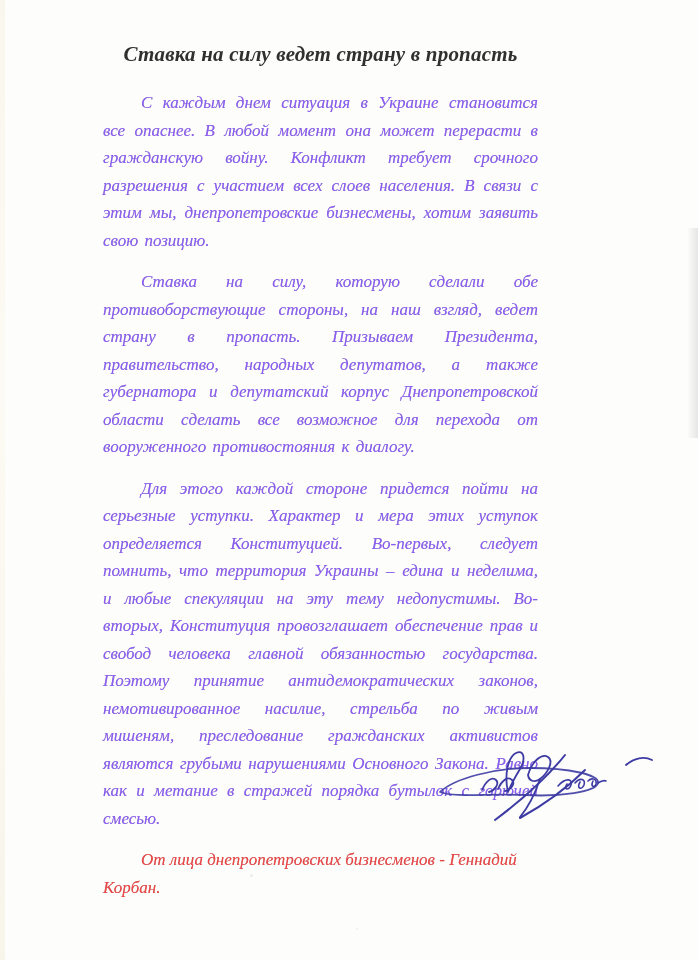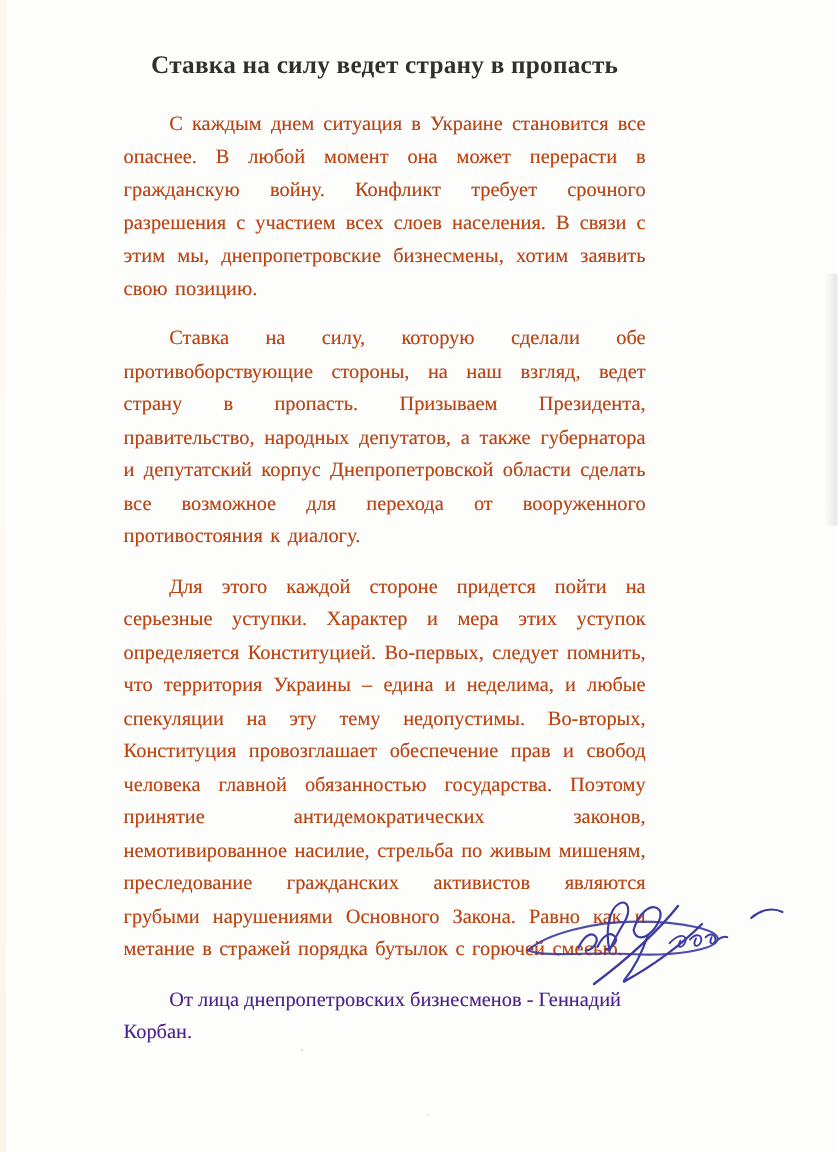--- a/index.html
+++ b/index.html
@@ -35,46 +35,47 @@
   .speck.s2 { left: 250px; top: 874px; width: 3px; height: 3px; opacity: 0.18; }
   .speck.s3 { left: 356px; top: 928px; width: 2px; height: 2px; opacity: 0.15; }
   .speck.s4 { left: 118px; top: 180px; width: 3px; height: 2px; opacity: 0.12; }
 
   .content {
     position: absolute;
     left: 0; top: 0;
     width: 578px;
     padding: 42px 40px 0 103px;
     box-sizing: border-box;
+    font-style: italic;
   }
   h1.doc-title {
     margin: 0 0 22px 0;
     text-align: center;
     font-size: 21px;
     font-weight: bold;
     color: #303030;
     letter-spacing: 0.2px;
   }
   p.doc-par {
     margin: 0 0 14px 0;
     font-size: 17px;
     line-height: 27.5px;
     text-align: justify;
     text-align-last: left;
     text-indent: 38px;
     word-spacing: 2px;
-    color: #c2410c;
+    color: #8b5cf6;
     text-shadow: 0 0 0.4px rgba(80,80,80,0.45);
   }
   p.doc-signoff {
     margin: 8px 0 0 0;
     font-size: 17px;
     line-height: 27.5px;
     text-indent: 38px;
-    color: #4c1d95;
+    color: #ef4444;
     text-shadow: 0 0 0.4px rgba(80,80,80,0.45);
   }
   .signature-wrap {
     position: absolute;
     left: 420px;
     top: 735px;
     width: 260px;
     height: 110px;
   }
   .signature-wrap svg { display: block; width: 100%; height: 100%; }

